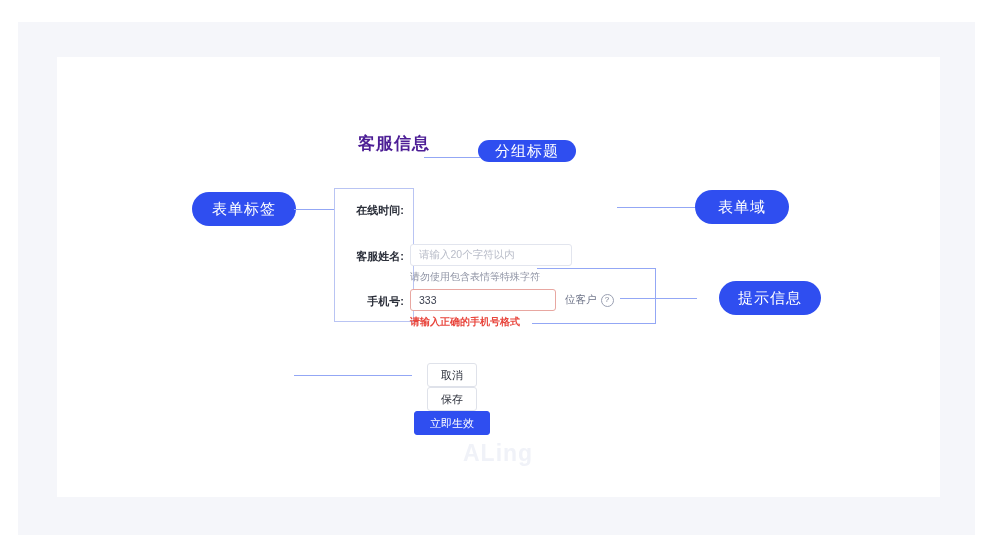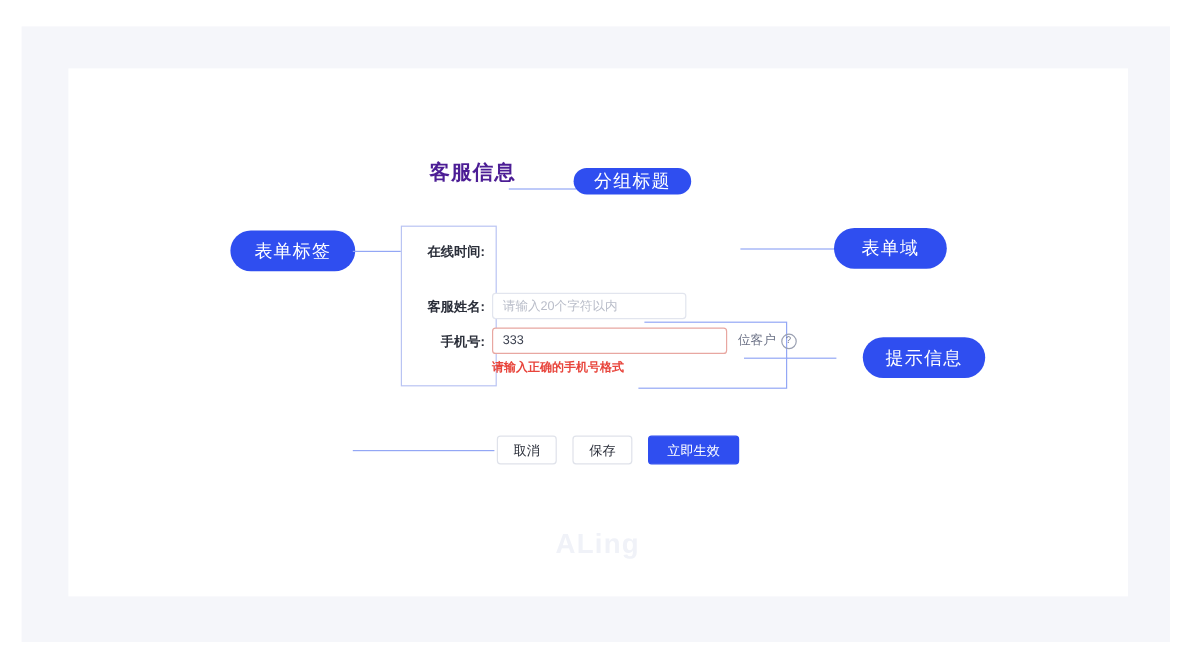--- a/index.html
+++ b/index.html
@@ -120,21 +120,21 @@
   .text-input{
     height:22px;width:162px;
     border:1px solid #e2e5ee;border-radius:3px;
     background:#ffffff;
     display:flex;align-items:center;
     padding:0 8px;box-sizing:border-box;
     font-size:10.5px;color:#b9bdc9;
     white-space:nowrap;
   }
   .text-input.filled{color:#3c4150;}
-  .text-input.error{border-color:#e8a7a1;width:196px;}
+  .text-input.error{border-color:#e8a7a1;width:146px;}
 
   .helper{
     font-size:10px;color:#8d92a3;margin-top:4px;white-space:nowrap;
   }
   .error-msg{
     font-size:10px;color:#e8453c;font-weight:bold;margin-top:4px;white-space:nowrap;
   }
 
   .suffix{
     display:flex;align-items:center;margin-left:9px;
@@ -142,21 +142,21 @@
   }
   .qmark{
     display:inline-flex;align-items:center;justify-content:center;
     width:11px;height:11px;margin-left:4px;
     border:1px solid #9aa0b2;border-radius:50%;
     font-size:8px;color:#767c90;line-height:1;
   }
 
   
   .btn-row{
-    position:absolute;left:414px;top:363px;display:flex;align-items:flex-start;
+    position:absolute;left:414px;top:363px;display:flex;align-items:flex-end;flex-direction:column;
   }
   .btn{
     height:24px;border-radius:3px;
     display:flex;align-items:center;justify-content:center;
     font-size:11px;white-space:nowrap;
     padding:0 13px;box-sizing:border-box;
   }
   .btn-default{
     background:#ffffff;border:1px solid #dfe2ea;color:#2b2f3a;
     margin-right:13px;
@@ -223,20 +223,21 @@
   <div class="form">
 
     <div class="row row-time">
       <div class="f-label">在线时间:</div>
     </div>
 
     <div class="row row-name">
       <div class="f-label">客服姓名:</div>
       <div class="f-control">
         <div class="text-input">请输入20个字符以内</div>
+        <div class="helper">请勿使用包含表情等特殊字符</div>
       </div>
     </div>
 
     <div class="row row-phone">
       <div class="f-label">手机号:</div>
       <div class="f-control">
         <div class="inline">
           <div class="text-input filled error">333</div>
           <div class="suffix">
             <span>位客户</span>

